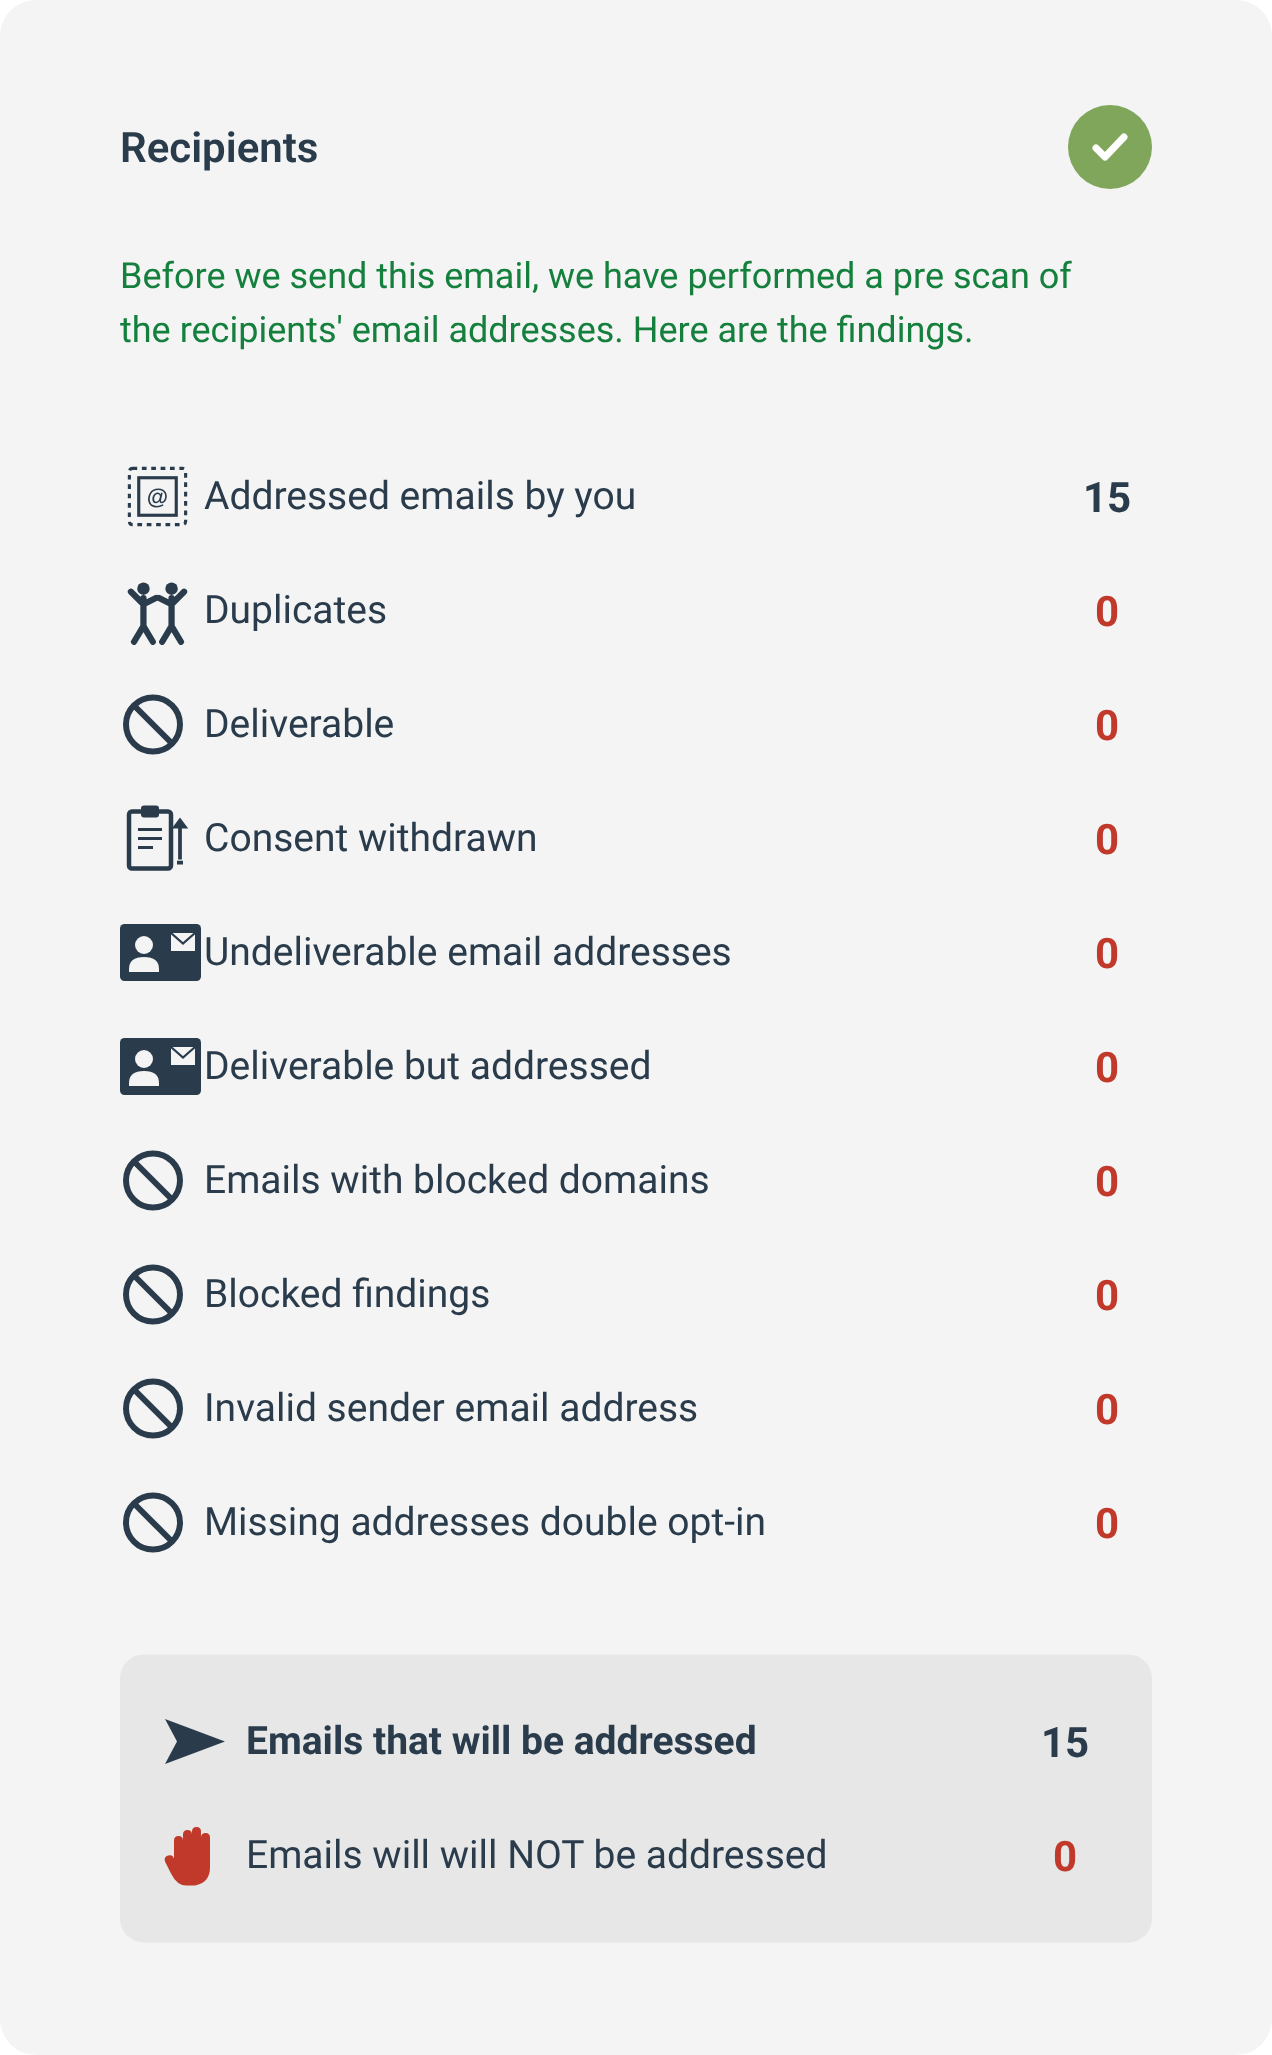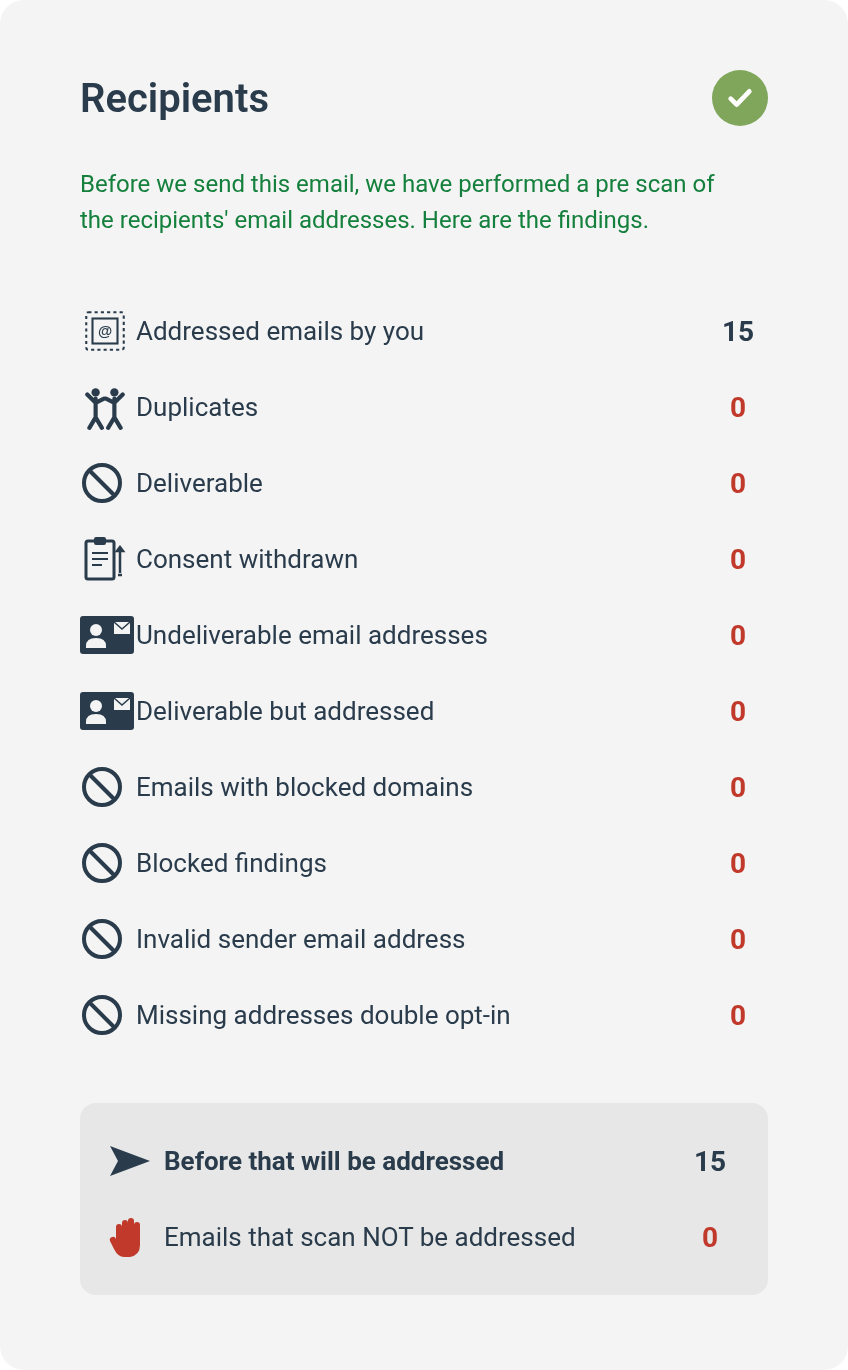--- a/index.html
+++ b/index.html
@@ -19,21 +19,21 @@
       border-radius: 24px;
       padding: 70px 80px 60px 80px;
     }
     .header {
       display: flex;
       justify-content: space-between;
       align-items: center;
       margin-bottom: 40px;
     }
     .title {
-      font-size: 40px;
+      font-size: 28px;
       font-weight: 600;
       color: #2a3b4c;
     }
     .check-badge {
       width: 56px;
       height: 56px;
       border-radius: 50%;
       background: #7fa65a;
       display: flex;
       align-items: center;
@@ -230,27 +230,27 @@
     <div class="stat-value red">0</div>
   </div>
 
   <div class="summary-box">
     <div class="stat-row">
       <div class="stat-icon">
         <svg width="44" height="38" viewBox="0 0 44 38" fill="#2a3b4c">
           <path d="M2 4 L42 19 L2 34 L10 19 Z"></path>
         </svg>
       </div>
-      <div class="stat-label bold">Before that will be addressed</div>
+      <div class="stat-label bold">Emails that will be addressed</div>
       <div class="stat-value">15</div>
     </div>
     <div class="stat-row">
       <div class="stat-icon">
         <svg width="40" height="44" viewBox="0 0 40 44" fill="#c0392b">
           <path d="M8 20 L8 12 Q8 9 11 9 Q14 9 14 12 L14 8 Q14 5 17 5 Q20 5 20 8 L20 6 Q20 3 23 3 Q26 3 26 6 L26 10 Q26 7 29 7 Q32 7 32 10 L32 30 Q32 40 22 42 L16 42 Q10 42 6 34 L2 26 Q1 23 4 22 Q7 21 8 24 Z"></path>
         </svg>
       </div>
-      <div class="stat-label">Emails that scan NOT be addressed</div>
+      <div class="stat-label">Emails will will NOT be addressed</div>
       <div class="stat-value red">0</div>
     </div>
   </div>
 
 </div>
 
 </body></html>

